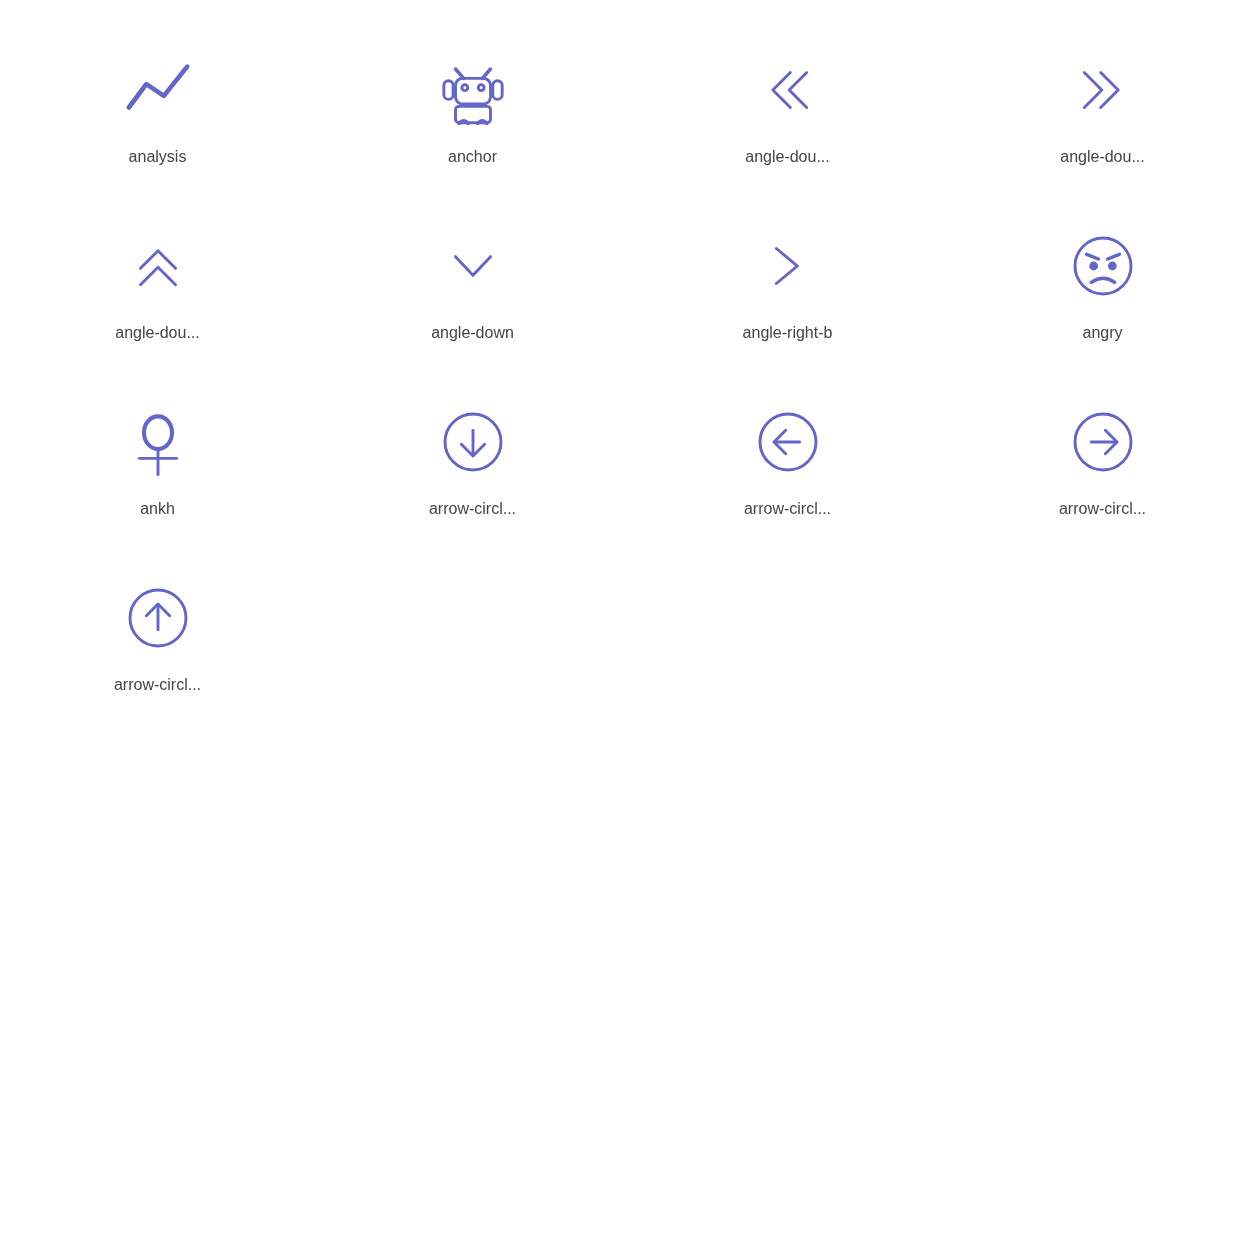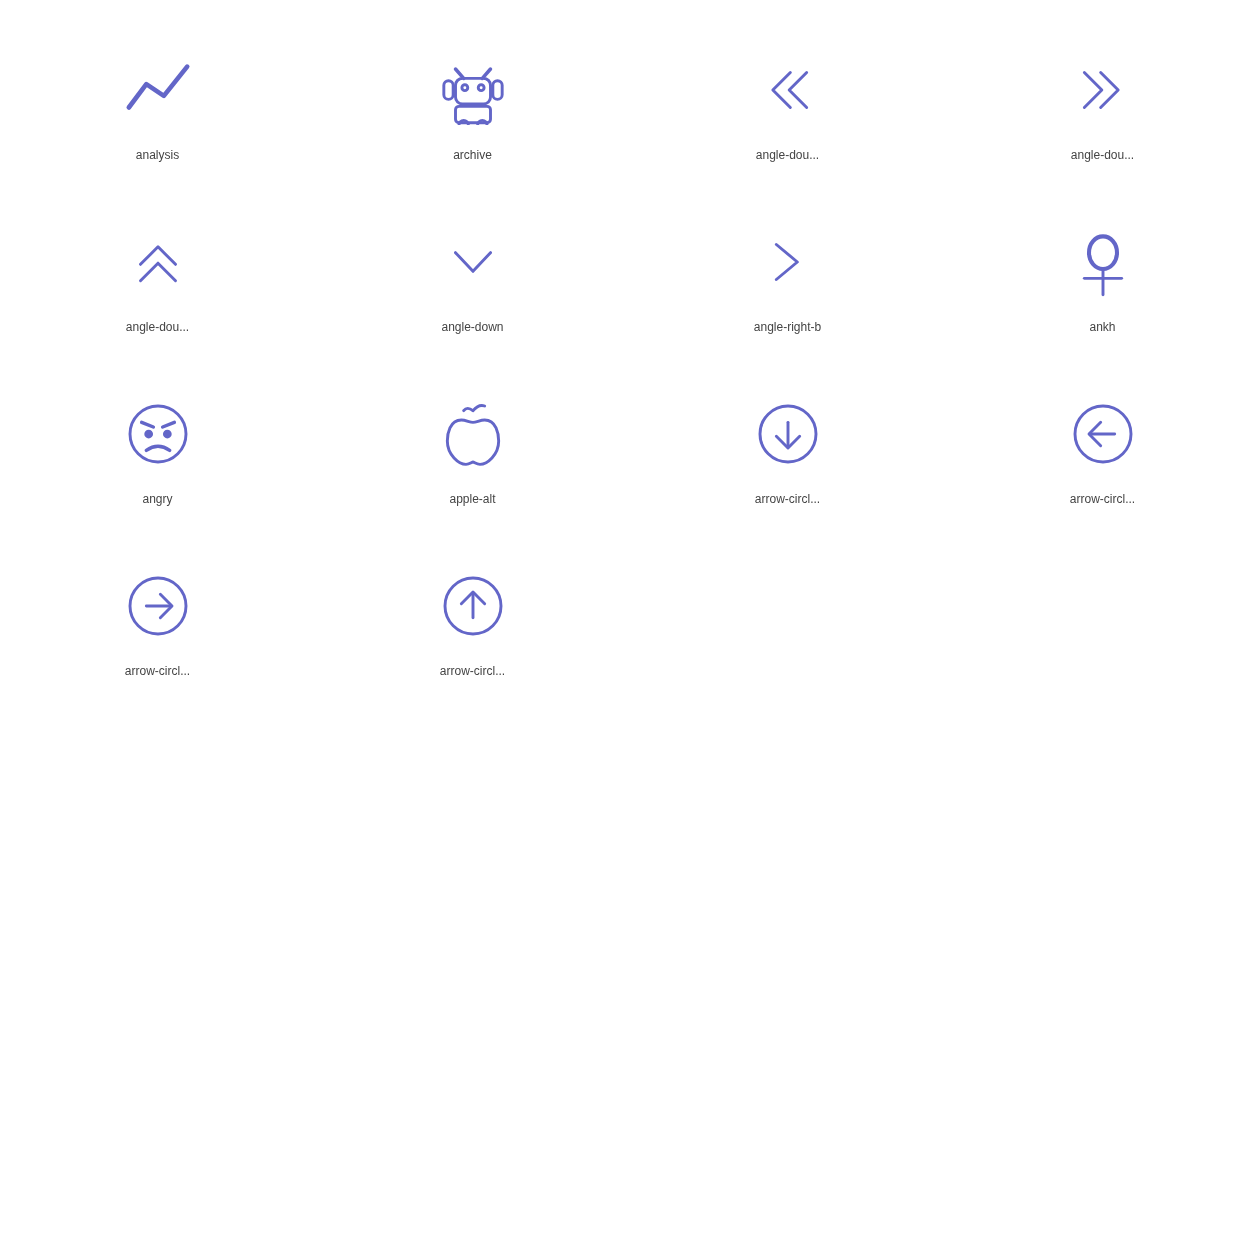--- a/index.html
+++ b/index.html
@@ -38,21 +38,21 @@
       margin-bottom: 18px;
     }
     .icon-svg svg {
       fill: none;
       stroke: #6366c8;
       stroke-width: 2.5;
       stroke-linecap: round;
       stroke-linejoin: round;
     }
     .icon-label {
-      font-size: 12px;
+      font-size: 16px;
       color: #444;
       text-align: center;
       font-weight: 400;
     }
   </style>
 </head>
 <body>
 
 <div class="grid">
 
@@ -81,21 +81,21 @@
 
         <rect x="15" y="44" width="30" height="14" rx="3"></rect>
 
         <rect x="5" y="22" width="8" height="16" rx="4"></rect>
         <rect x="47" y="22" width="8" height="16" rx="4"></rect>
 
         <rect x="18" y="56" width="8" height="8" rx="4"></rect>
         <rect x="34" y="56" width="8" height="8" rx="4"></rect>
       </svg>
     </div>
-    <span class="icon-label">archive</span>
+    <span class="icon-label">anchor</span>
   </div>
 
   <div class="icon-cell">
     <div class="icon-svg">
       <svg viewBox="0 0 60 60" width="70" height="70" fill="none" stroke="#6366c8" stroke-width="5" stroke-linecap="round" stroke-linejoin="round">
         <polyline points="32,15 17,30 32,45"></polyline>
         <polyline points="46,15 31,30 46,45"></polyline>
       </svg>
     </div>
     <span class="icon-label">angle-dou...</span>
@@ -135,62 +135,49 @@
       <svg viewBox="0 0 60 60" width="70" height="70" fill="none" stroke="#6366c8" stroke-width="5" stroke-linecap="round" stroke-linejoin="round">
         <polyline points="20,15 38,30 20,45"></polyline>
       </svg>
     </div>
     <span class="icon-label">angle-right-b</span>
   </div>
 
 
   <div class="icon-cell">
     <div class="icon-svg">
-      <svg viewBox="0 0 60 60" width="70" height="70" fill="none" stroke="#6366c8" stroke-width="3.5" stroke-linecap="round" stroke-linejoin="round">
-
-        <ellipse cx="30" cy="22" rx="12" ry="14" fill="none" stroke="#6366c8" stroke-width="3.5"></ellipse>
-
-        <line x1="30" y1="36" x2="30" y2="58"></line>
-
-        <line x1="14" y1="44" x2="46" y2="44"></line>
-      </svg>
-    </div>
-    <span class="icon-label">ankh</span>
-  </div>
-
-  <div class="icon-cell">
-    <div class="icon-svg">
       <svg viewBox="0 0 60 60" width="70" height="70" fill="none" stroke="#6366c8" stroke-width="3" stroke-linecap="round" stroke-linejoin="round">
         <circle cx="30" cy="30" r="24"></circle>
 
         <line x1="16" y1="20" x2="26" y2="24" stroke="#6366c8" stroke-width="3"></line>
         <line x1="44" y1="20" x2="34" y2="24" stroke="#6366c8" stroke-width="3"></line>
 
         <circle cx="22" cy="30" r="2.5" fill="#6366c8"></circle>
         <circle cx="38" cy="30" r="2.5" fill="#6366c8"></circle>
 
         <path d="M20,44 Q30,37 40,44" stroke="#6366c8" stroke-width="3" fill="none"></path>
       </svg>
     </div>
     <span class="icon-label">angry</span>
   </div>
 
   <div class="icon-cell">
     <div class="icon-svg">
-      <svg viewBox="0 0 60 60" width="70" height="70" fill="none" stroke="#6366c8" stroke-width="3" stroke-linecap="round" stroke-linejoin="round">
-
-        <path d="M30,10 Q35,4 40,6"></path>
-
-        <path d="M20,18 C10,18 8,30 8,36 C8,48 18,56 24,56 C27,56 29,54 30,54 C31,54 33,56 36,56 C42,56 52,48 52,36 C52,30 50,18 40,18 C36,18 33,20 30,20 C27,20 24,18 20,18 Z"></path>
-
-        <path d="M30,10 Q25,6 22,10"></path>
-      </svg>
-    </div>
-    <span class="icon-label">apple-alt</span>
-  </div>
+      <svg viewBox="0 0 60 60" width="70" height="70" fill="none" stroke="#6366c8" stroke-width="3.5" stroke-linecap="round" stroke-linejoin="round">
+
+        <ellipse cx="30" cy="22" rx="12" ry="14" fill="none" stroke="#6366c8" stroke-width="3.5"></ellipse>
+
+        <line x1="30" y1="36" x2="30" y2="58"></line>
+
+        <line x1="14" y1="44" x2="46" y2="44"></line>
+      </svg>
+    </div>
+    <span class="icon-label">ankh</span>
+  </div>
+
 
 
 
 
   <div class="icon-cell">
     <div class="icon-svg">
       <svg viewBox="0 0 60 60" width="70" height="70" fill="none" stroke="#6366c8" stroke-width="3.5" stroke-linecap="round" stroke-linejoin="round">
         <circle cx="30" cy="30" r="24"></circle>
         <line x1="30" y1="20" x2="30" y2="40"></line>
         <polyline points="20,32 30,42 40,32"></polyline>

